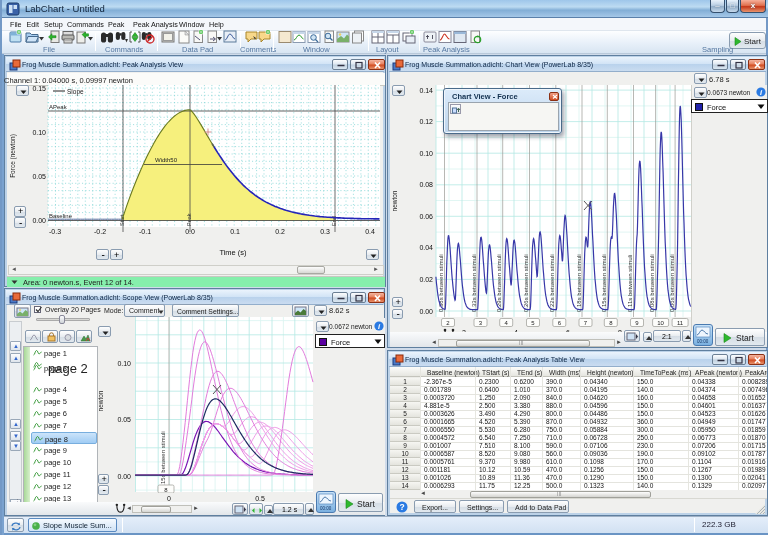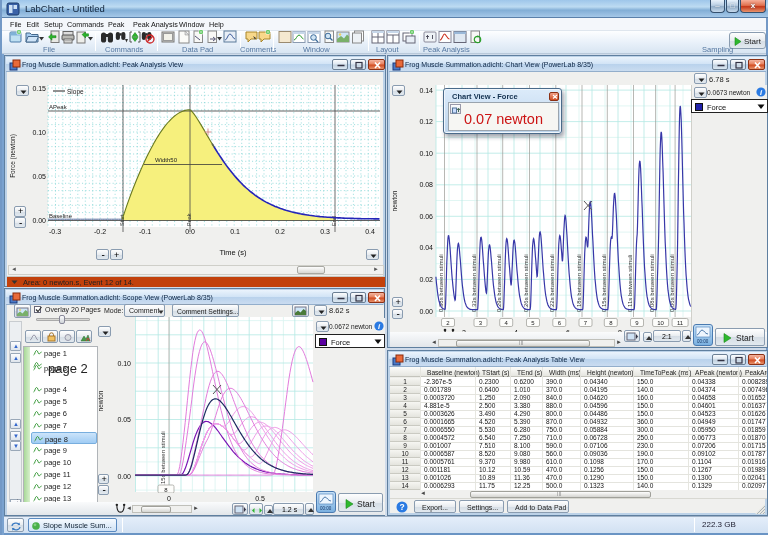--- a/index.html
+++ b/index.html
@@ -253,20 +253,23 @@
           <svg width="16" height="11">
             <rect x="5" y="2.5" width="6" height="5.5" fill="none" stroke="#334" stroke-width="1.2"></rect>
           </svg>
         </div>
         <div class="cbtn close" style="left:362px;width:17px;">
           <svg width="17" height="11">
             <path d="M6 2.5l5 5.5M11 2.5l-5 5.5" stroke="#fff" stroke-width="1.6"></path>
           </svg>
         </div>
       </div>
+<div class="abs" style="left:2px;top:17px;width:378px;height:13px;background:#fbfbf9;border-bottom:1px solid #c8c8c2;font-size:8px;color:#222;">
+        <span style="position:absolute;left:-3px;top:2.5px;font-size:7.5px;">Channel 1: 0.04000 s, 0.09997 newton</span>
+      </div>
 <svg class="abs" style="left:0;top:0;" width="382" height="232">
         <g transform="translate(-2,-55)">
           <rect x="45" y="84" width="332" height="142" fill="#ffffff"></rect>
           <path d="M45.0 84V226M52.5 84V226M59.9 84V226M67.4 84V226M74.8 84V226M82.3 84V226M89.7 84V226M97.2 84V226M104.6 84V226M112.1 84V226M119.5 84V226M127.0 84V226M134.4 84V226M141.9 84V226M149.3 84V226M156.8 84V226M164.2 84V226M171.6 84V226M179.1 84V226M186.5 84V226M194.0 84V226M201.4 84V226M208.9 84V226M216.3 84V226M223.8 84V226M231.2 84V226M238.7 84V226M246.1 84V226M253.6 84V226M261.0 84V226M268.5 84V226M275.9 84V226M283.4 84V226M290.8 84V226M298.3 84V226M305.7 84V226M313.2 84V226M320.6 84V226M328.1 84V226M335.5 84V226M343.0 84V226M350.4 84V226M357.9 84V226M365.3 84V226M372.8 84V226M45 87.0H377M45 94.3H377M45 101.7H377M45 109.0H377M45 116.3H377M45 123.6H377M45 131.0H377M45 138.3H377M45 145.6H377M45 153.0H377M45 160.3H377M45 167.6H377M45 175.0H377M45 182.3H377M45 189.6H377M45 197.0H377M45 204.3H377M45 211.6H377M45 218.9H377" stroke="#7ad2d2" stroke-width="0.7" fill="none" stroke-dasharray="1.1,2.3"></path>
           <path d="M119.5 218.2L119.5 218.2L121.3 211.9L123.1 206.4L124.9 201.3L126.7 196.3L128.5 191.5L130.3 186.9L132.1 182.4L133.9 177.9L135.7 173.6L137.5 169.5L139.3 165.4L141.1 161.4L142.9 157.6L144.7 153.9L146.5 150.3L148.3 146.9L150.1 143.5L151.9 140.3L153.7 137.3L155.5 134.4L157.3 131.6L159.1 129.0L160.9 126.5L162.7 124.2L164.5 122.0L166.3 120.0L168.1 118.1L169.9 116.4L171.7 114.9L173.5 113.5L175.3 112.3L177.1 111.3L178.9 110.5L180.7 109.8L182.5 109.2L184.3 108.9L186.1 108.7L187.9 109.3L189.7 111.3L191.5 113.7L193.3 116.4L195.1 119.2L196.9 122.2L198.7 125.2L200.5 128.2L202.3 131.3L204.1 134.3L205.9 137.4L207.7 140.4L209.5 143.4L211.3 146.3L213.1 149.2L214.9 152.1L216.7 154.8L218.5 157.5L220.3 160.1L222.1 162.7L223.9 165.2L225.7 167.6L227.5 169.9L229.3 172.1L231.1 174.3L232.9 176.4L234.7 178.4L236.5 180.3L238.3 182.2L240.1 184.0L241.9 185.7L243.7 187.4L245.5 188.9L247.3 190.4L249.1 191.9L250.9 193.3L252.7 194.6L254.5 195.9L256.3 197.1L258.1 198.2L259.9 199.3L261.7 200.3L263.5 201.3L265.3 202.3L267.1 203.2L268.9 204.0L270.7 204.8L272.5 205.6L274.3 206.3L276.1 207.0L277.9 207.6L279.7 208.3L281.5 208.8L283.3 209.4L285.1 209.9L286.9 210.4L288.7 210.9L290.5 211.3L292.3 211.7L294.1 212.1L295.9 212.5L297.7 212.9L299.5 213.2L301.3 213.5L303.1 213.8L304.9 214.1L306.7 214.3L308.5 214.6L310.3 214.8L312.1 215.0L313.9 215.2L315.7 215.4L317.5 215.6L319.3 215.8L321.1 215.9L322.9 216.1L324.7 216.2L326.5 216.3L328.3 216.5L330.1 216.6L331.9 219.5L119.5 219.5Z" fill="#f6f07d"></path>
           <path d="M45 110H377" stroke="#3a3a3a" stroke-width="0.8"></path>
           <path d="M141 163.5H219" stroke="#3a3a3a" stroke-width="0.8"></path>
           <path d="M45 219.5H377" stroke="#3a3a3a" stroke-width="0.8"></path>
           <path d="M120 84V231" stroke="#4a4a4a" stroke-width="0.8"></path>
           <text x="121" y="225" font-size="5.5" fill="#333" transform="rotate(-90 121 225)">Start</text>
@@ -318,21 +321,21 @@
       </div>
 <div class="gbtn abs" style="left:361px;top:193px;width:13px;height:11px;">
         <svg style="left:3px;top:3.5px;" width="7" height="5">
           <path d="M0.5 0.5h6l-3 3.5z" fill="#222"></path>
         </svg>
       </div>
 <div class="abs" style="left:3px;top:209px;width:376px;height:10px;background:#f2f2f0;border:1px solid #cfcfc9;"></div>
 <span class="abs" style="left:6px;top:210px;font-size:6px;color:#555;">◄</span>
       <span class="abs" style="left:368px;top:210px;font-size:6px;color:#555;">►</span>
 <div class="abs" style="left:292px;top:210px;width:28px;height:8px;background:linear-gradient(180deg,#fdfdfd,#d8d8d4);border:1px solid #a8a8a2;border-radius:2px;"></div>
-<div class="abs" style="left:2px;top:220px;width:378px;height:10.5px;background:#c2410c;border-top:1px solid #c8c8c2;">
+<div class="abs" style="left:2px;top:220px;width:378px;height:10.5px;background:#86efac;border-top:1px solid #c8c8c2;">
         <svg style="position:absolute;left:4px;top:3px;" width="7" height="5">
           <path d="M0.5 0.5h6l-3 3.5z" fill="#333"></path>
         </svg>
         <span style="position:absolute;left:16px;top:1px;font-size:7.5px;color:#222;">Area: 0 newton.s, Event 12 of 14.</span>
       </div>
 </div>
 <div class="win" style="left:385px;top:55px;width:381px;height:293px;">
       <div class="wtitle">
         <svg style="left:4px;top:2.5px;" width="10" height="10">
 <rect x="0" y="3" width="7" height="7" fill="#4a7ac8" stroke="#1a3a7c"></rect>
@@ -506,21 +509,20 @@
             <path d="M1 1l4 3.5M5 1L1 4.5" stroke="#fff" stroke-width="1.1"></path>
           </svg>
         </div>
 <div style="position:absolute;left:4px;top:13px;width:111px;height:29px;background:#f6f6f3;border:1px solid #9aa4ae;">
 <div style="position:absolute;left:1px;top:1px;width:11px;height:10px;border:1px solid #99a;background:linear-gradient(180deg,#fbfcfd,#dde4ea);">
             <svg style="position:absolute;left:1px;top:1.5px;" width="9" height="7">
               <rect x="0.5" y="1" width="4" height="5" fill="#cdf" stroke="#579"></rect>
               <path d="M6.5 5V1.5M5 3l1.5-1.8L8 3" stroke="#465" fill="none"></path>
             </svg>
           </div>
-<div style="position:absolute;left:0;right:0;top:7.5px;text-align:center;font-size:14.5px;color:#cc1414;">0.07 newton</div>
 </div>
       </div>
 </div>
 <div class="win" style="left:2px;top:288px;width:381px;height:228px;">
       <div class="wtitle">
         <svg style="left:4px;top:2.5px;" width="10" height="10">
 <rect x="0" y="3" width="7" height="7" fill="#4a7ac8" stroke="#1a3a7c"></rect>
 <rect x="3" y="0" width="7" height="7" fill="#e86a3a" stroke="#8c2a0a"></rect>
         </svg>
 <span class="txt">Frog Muscle Summation.adicht: Scope View (PowerLab 8/35)</span>

